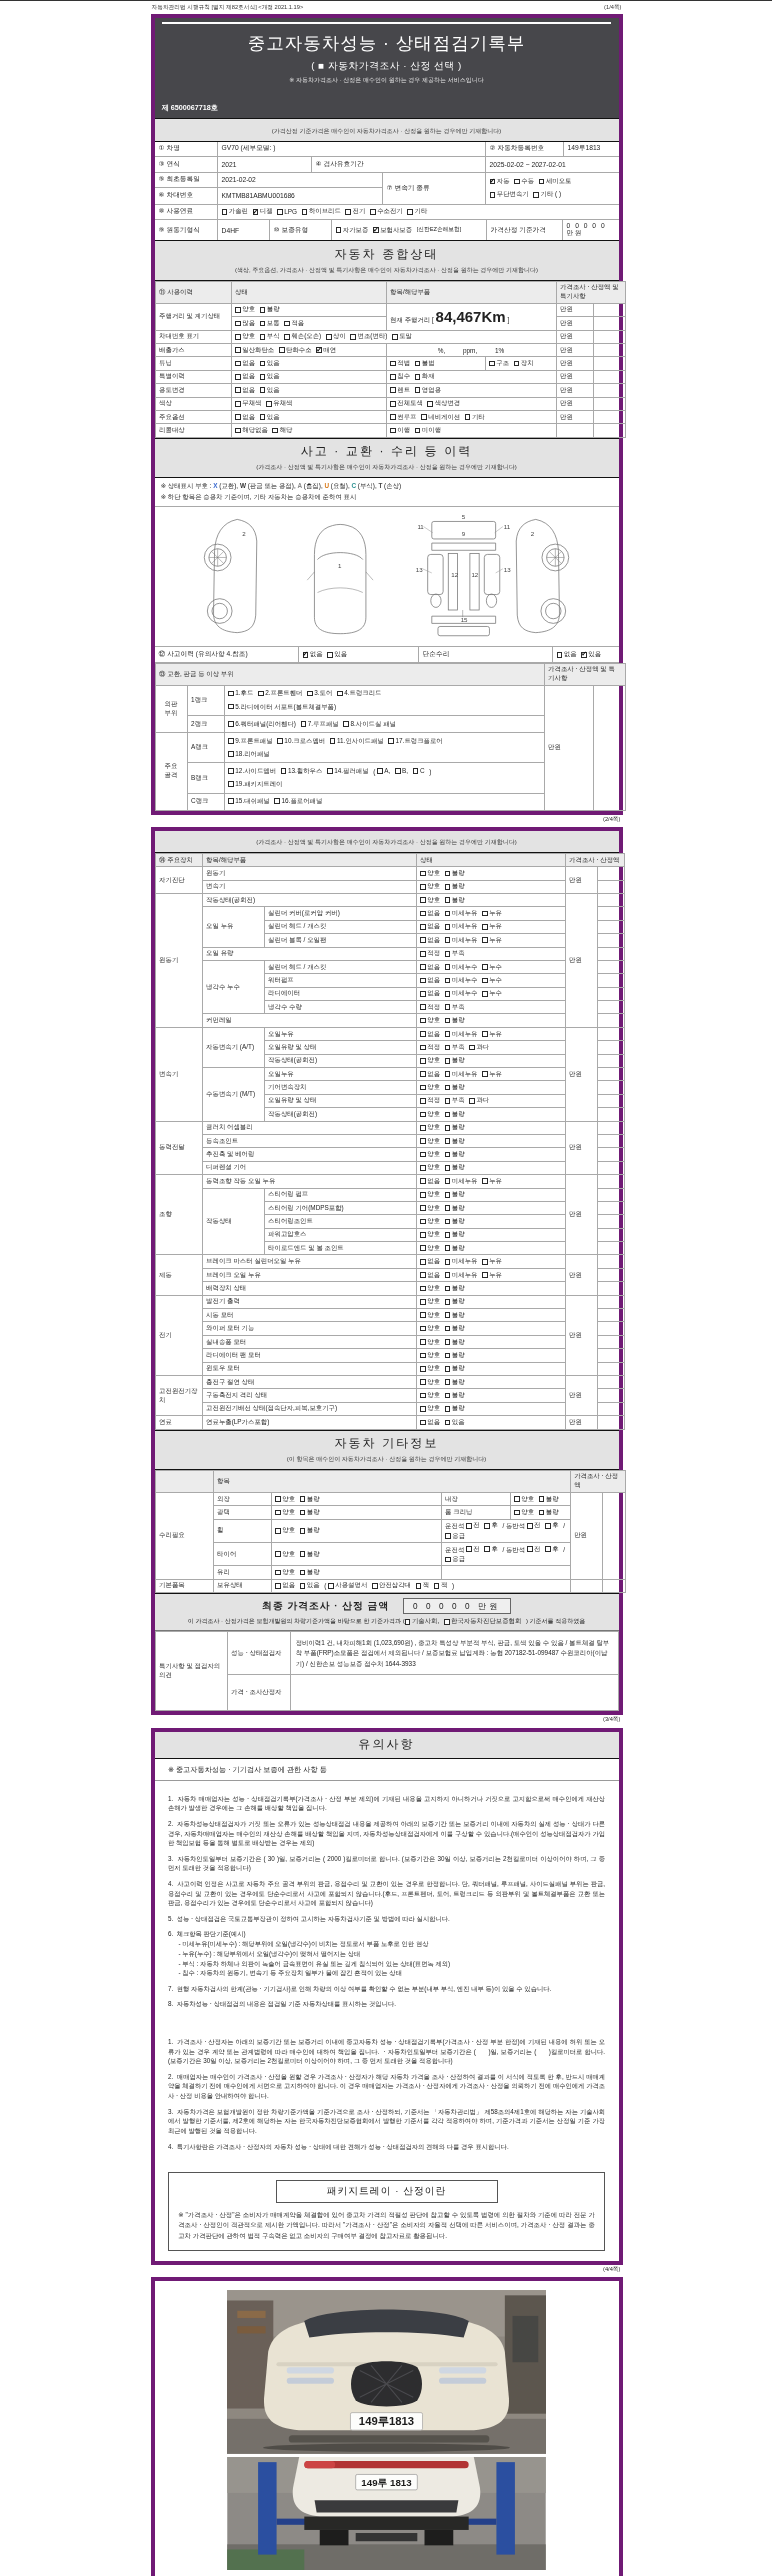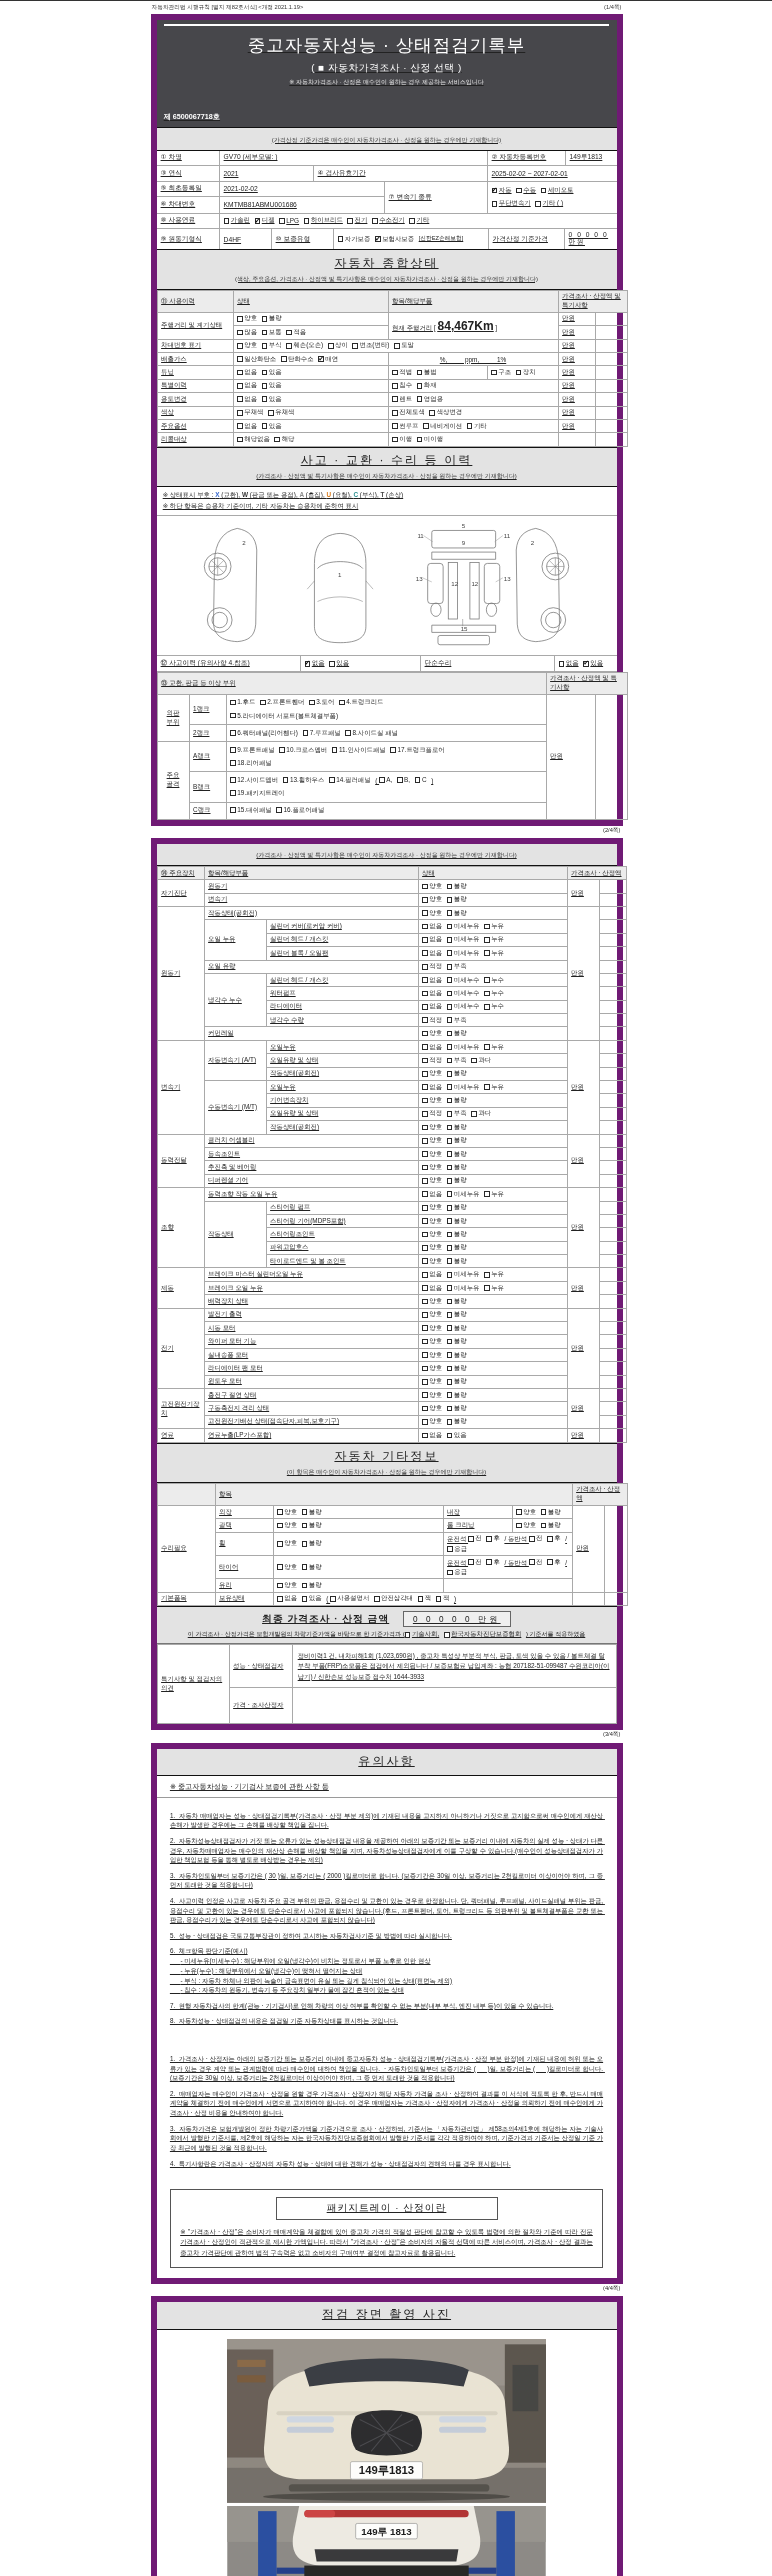--- a/index.html
+++ b/index.html
@@ -1,29 +1,29 @@
 <!DOCTYPE html>
 <html style="font-size:8.2px"><head>
 <meta charset="utf-8">
 <style>
   * { box-sizing: border-box; margin:0; padding:0; }
   html,body { background:#fff; }
   body { width:773px; font-family:"Liberation Sans","DejaVu Sans",sans-serif; color:#222; border-top:1px solid #333; }
   .sheet { width:472px; margin:0 auto; padding-top:2.1px; }
   .topline { display:flex; justify-content:space-between; font-size:5.7px; color:#333; padding:1px 1px 1.5px; }
-  .pbox { border:6px solid #701a75; background:#fff;text-decoration:underline; }
+  .pbox { border:4px solid #701a75; background:#fff; }
   .pagemark { text-align:right; font-size:5.7px; padding:1px 2.1px 3.1px; color:#222; }
 
   
   .dark { background:#47474b; color:#fff; padding:3.1px 7.2px 5.2px; }
   .dark .rule { height:2.6px; background:#fff; margin:1px 0 7.2px; }
   .dark h1 { text-align:center; font-size:17.5px; font-weight:normal; letter-spacing:1px; }
   .dark .sub { text-align:center; font-size:9.8px; margin-top:4.1px; letter-spacing:0.5px; }
   .dark .note { text-align:center; font-size:6px; color:#e8e8e8; margin-top:3.6px; }
-  .dark .docno { font-size:7.2px; font-weight:bold; margin-top:25px; }
+  .dark .docno { font-size:7.2px; font-weight:bold; margin-top:18px; }
 
   
   .band { background:#e3e3e3; border-top:1px solid #111; border-bottom:1px solid #111; padding:4.6px 0 5.2px; text-align:center; }
   .band .t { font-size:12px; letter-spacing:2.1px; }
   .band .s { font-size:6px; margin-top:2.6px; color:#333; }
 
   
   .frow { display:flex; border-bottom:0.5px solid #a9a9a9; min-height:15.5px; align-items:stretch; }
   .frow:last-child { border-bottom:none; }
   .fc { border-right:0.5px solid #a9a9a9; padding:2.1px 4.1px; font-size:6.7px; display:flex; align-items:center; }
@@ -33,21 +33,21 @@
   .bx { display:inline-block; width:5.7px; height:5.7px; border:1px solid #2a2a2a; margin-right:1.5px; position:relative; background:#fff; flex:none; }
   .bx.ck:after { content:"✔"; position:absolute; left:-1px; top:-2.6px; font-size:6.7px; color:#111; }
   .cbl { font-size:6.4px; }
 
   table.ftab { border-collapse:collapse; width:100%; table-layout:fixed; }
   table.ftab td, table.ftab th { border:0.5px solid #a9a9a9; font-size:6.4px; padding:1.5px 3.6px; font-weight:normal; text-align:left; vertical-align:middle; height:13.4px; }
   table.ftab tr.hd td { background:#ececec; height:12.4px; }
   td.cen { text-align:center; }
   td.pr { text-align:center; }
 
-  .mile-num { font-size:12px; font-weight:bold; }
+  .mile-num { font-size:15px; font-weight:bold; }
   .legend { font-size:6.4px; padding:4.1px 6.2px 1px; }
   .legend2 { font-size:6.4px; padding:1px 6.2px 4.1px; border-bottom:0.5px solid #a9a9a9; }
   .diagwrap { padding:3.1px 0 4.1px; border-bottom:0.5px solid #a9a9a9; text-align:center; }
 
   .finalband { background:#e3e3e3; border-top:1px solid #111; border-bottom:0.5px solid #777; padding:4.1px 5.2px; text-align:center; }
   .finalband .row1 { display:flex; justify-content:center; align-items:center; gap:13.4px; }
   .finalband .ft { font-size:9.8px; font-weight:bold; letter-spacing:1px; }
   .amtbox { border:0.5px solid #666; background:#efefef; font-size:8.2px; padding:1.5px 9.3px; letter-spacing:3.1px; }
   .finalband .fn { font-size:6px; margin-top:3.1px; display:flex; justify-content:center; align-items:center; flex-wrap:wrap; }
 
@@ -1377,23 +1377,20 @@
       </div>
 
     <div class="valbox">
       <div class="vt">패키지트레이 · 산정이란</div>
       <div class="vp">※ "가격조사 · 산정"은 소비자가 매매계약을 체결함에 있어 중고차 가격의 적절성 판단에 참고할 수 있도록 법령에 의한 절차와 기준에 따라 전문 가격조사 · 산정인이 객관적으로 제시한 가액입니다. 따라서 "가격조사 · 산정"은 소비자의 자율적 선택에 따른 서비스이며, 가격조사 · 산정 결과는 중고차 가격판단에 관하여 법적 구속력은 없고 소비자의 구매여부 결정에 참고자료로 활용됩니다.</div>
     </div>
   </div>
   <div class="pagemark">(4/4쪽)</div>
 
   <div class="pbox" style="margin-bottom:3.1px">
-    <div class="band" style="border-top:none">
-      <div class="t">점검 장면 촬영 사진</div>
-    </div>
 
     <div class="photoarea">
 
       <svg class="photo" width="319" height="164" viewBox="0 0 620 318">
         <rect width="620" height="318" fill="#8e8880"></rect>
         <rect width="620" height="90" fill="#9a948c"></rect>
         <rect x="0" y="250" width="620" height="68" fill="#75706a"></rect>
         <rect x="0" y="20" width="90" height="210" fill="#6a6058"></rect>
         <rect x="540" y="10" width="80" height="230" fill="#5c564e"></rect>
         <rect x="20" y="40" width="55" height="14" fill="#8a6a48"></rect>

